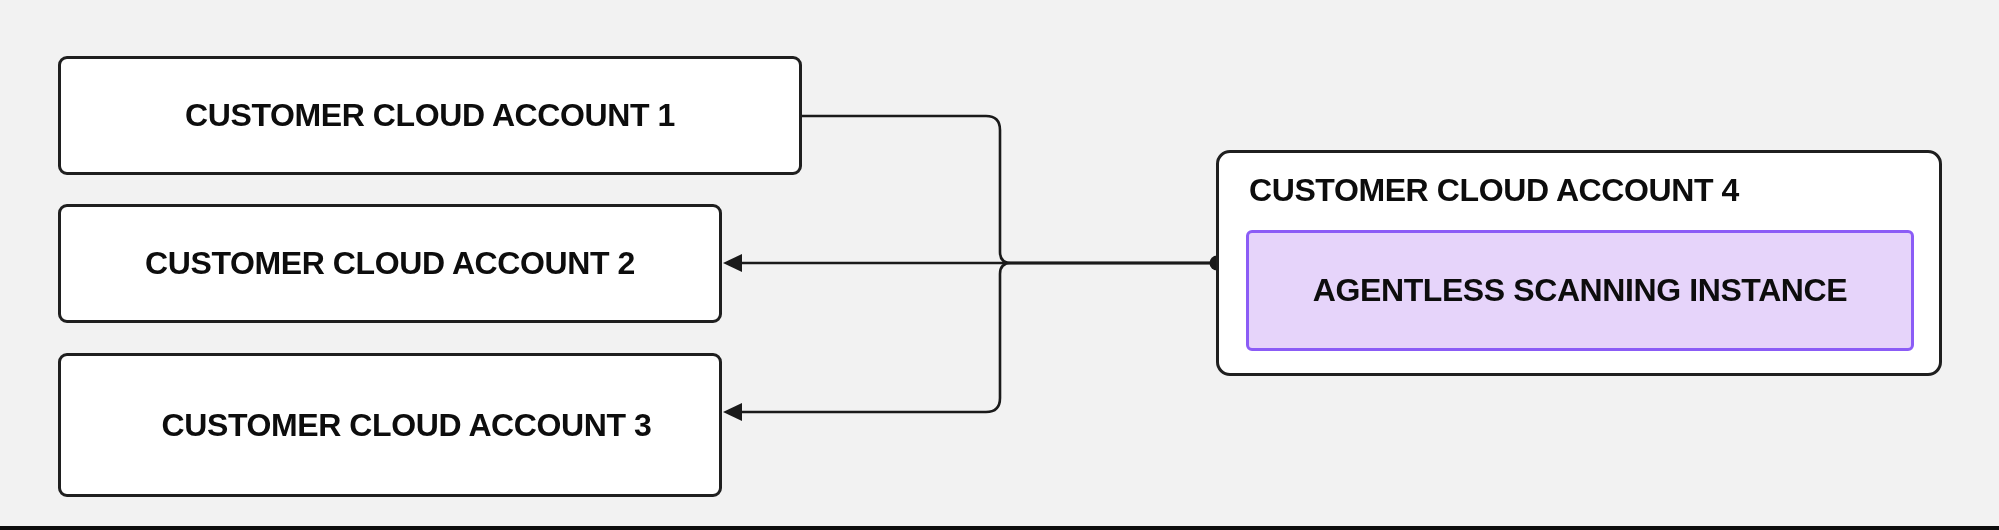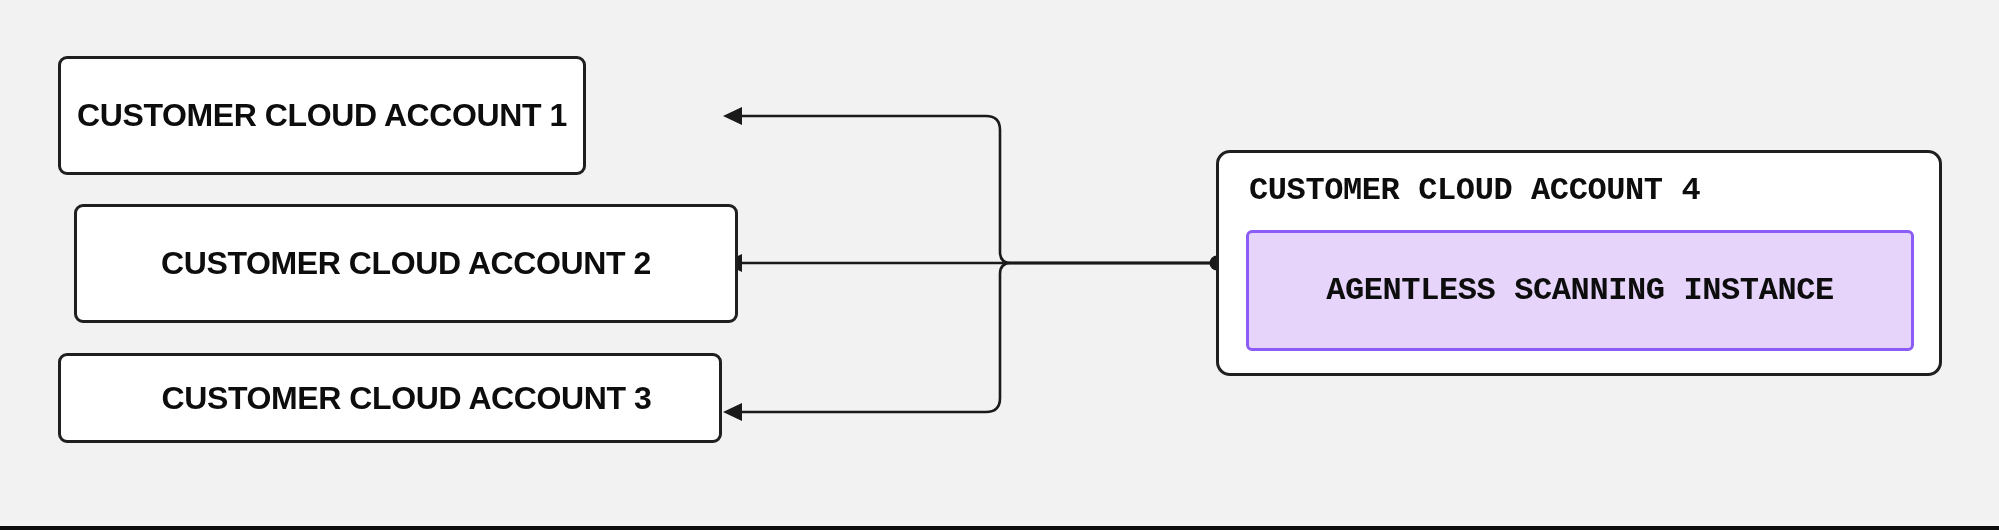--- a/index.html
+++ b/index.html
@@ -27,27 +27,26 @@
     font-size: 32px;
     letter-spacing: -0.4px;
     color: #0d0d0d;
     white-space: nowrap;
   }
   .node.centered {
     display: flex;
     align-items: center;
     justify-content: center;
   }
-  .acct1 { left: 58px;  top: 56px;  width: 528px; height: 119px; }
-  .acct2 { left: 58px;  top: 204px; width: 664px; height: 119px; margin-left: 16px; }
-  .acct3 { left: 58px;  top: 353px; width: 664px; height: 90px; padding-left: 33px; }
+  .acct1 { left: 58px;  top: 56px;  width: 744px; height: 119px; }
+  .acct2 { left: 58px;  top: 204px; width: 664px; height: 119px; }
+  .acct3 { left: 58px;  top: 353px; width: 664px; height: 144px; padding-left: 33px; }
   .acct4 {
     left: 1216px; top: 150px; width: 726px; height: 226px;
     border-radius: 14px;
-    font-family: Liberation Mono, monospace;
   }
   .acct4-title {
     position: absolute;
     left: 30px;
     top: 21px;
     line-height: 1.05;
   }
   .scanner {
     position: absolute;
     left: 27px;

